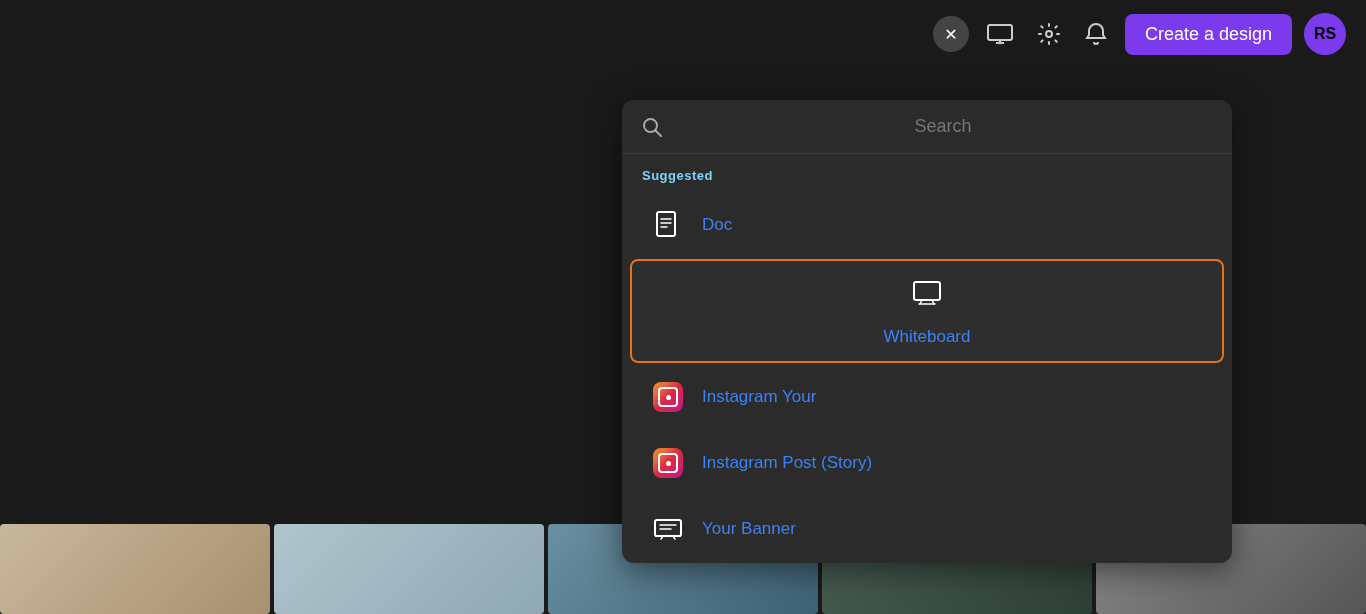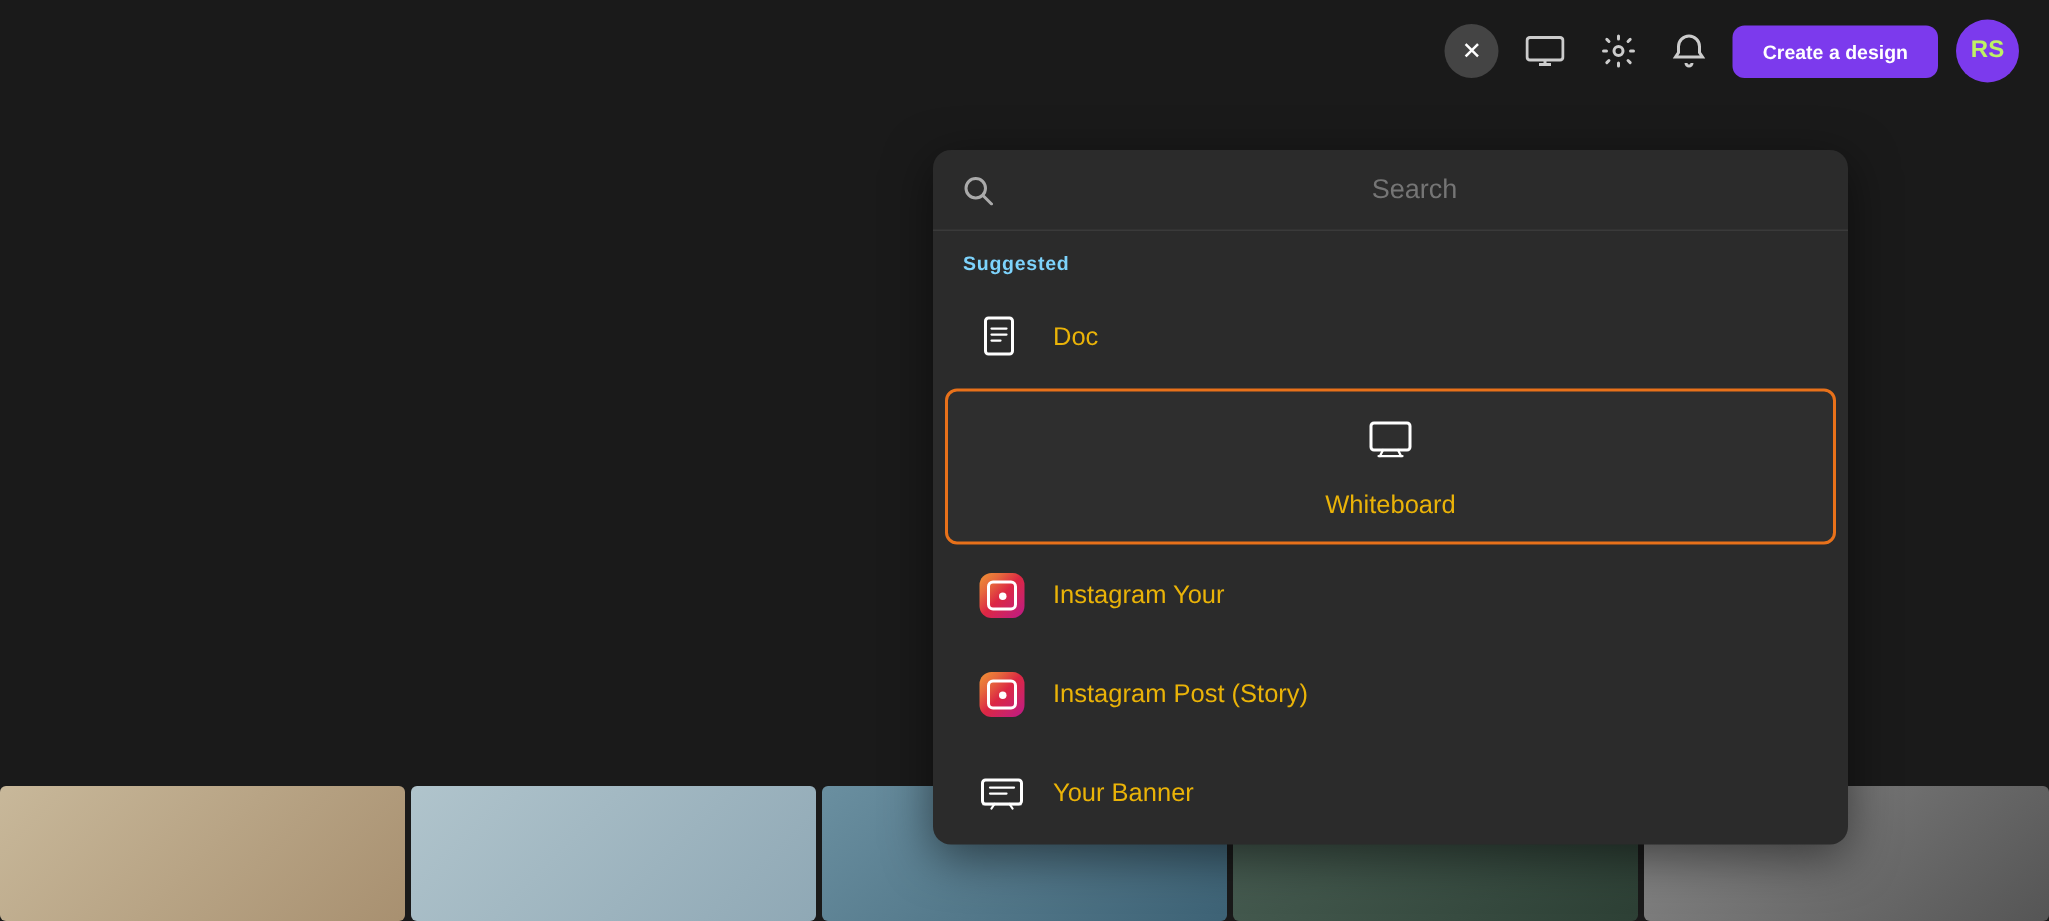--- a/index.html
+++ b/index.html
@@ -49,31 +49,31 @@
       align-items: center;
       justify-content: center;
     }
 
     .create-btn {
       background: #7c3aed;
       color: #fff;
       border: none;
       border-radius: 8px;
       padding: 10px 20px;
-      font-size: 13px;
-      font-weight: 700;
+      font-size: 18px;
+      font-weight: 400;
       cursor: pointer;
     }
 
     .avatar {
       width: 42px;
       height: 42px;
       border-radius: 50%;
       background: #7c3aed;
-      color: #bef264;
+      color: #000000;
       font-size: 16px;
       font-weight: 700;
       display: flex;
       align-items: center;
       justify-content: center;
       cursor: pointer;
     }
 
     
     .bg-content {
@@ -201,21 +201,21 @@
       width: 36px;
       height: 36px;
       display: flex;
       align-items: center;
       justify-content: center;
       font-size: 22px;
       flex-shrink: 0;
     }
 
     .menu-item-label {
-      color: #eab308;
+      color: #3b82f6;
       font-size: 17px;
       font-weight: 400;
     }
 
     
     .instagram-icon {
       width: 30px;
       height: 30px;
       border-radius: 8px;
       background: linear-gradient(135deg, #f09433 0%, #e6683c 25%, #dc2743 50%, #cc2366 75%, #bc1888 100%);

